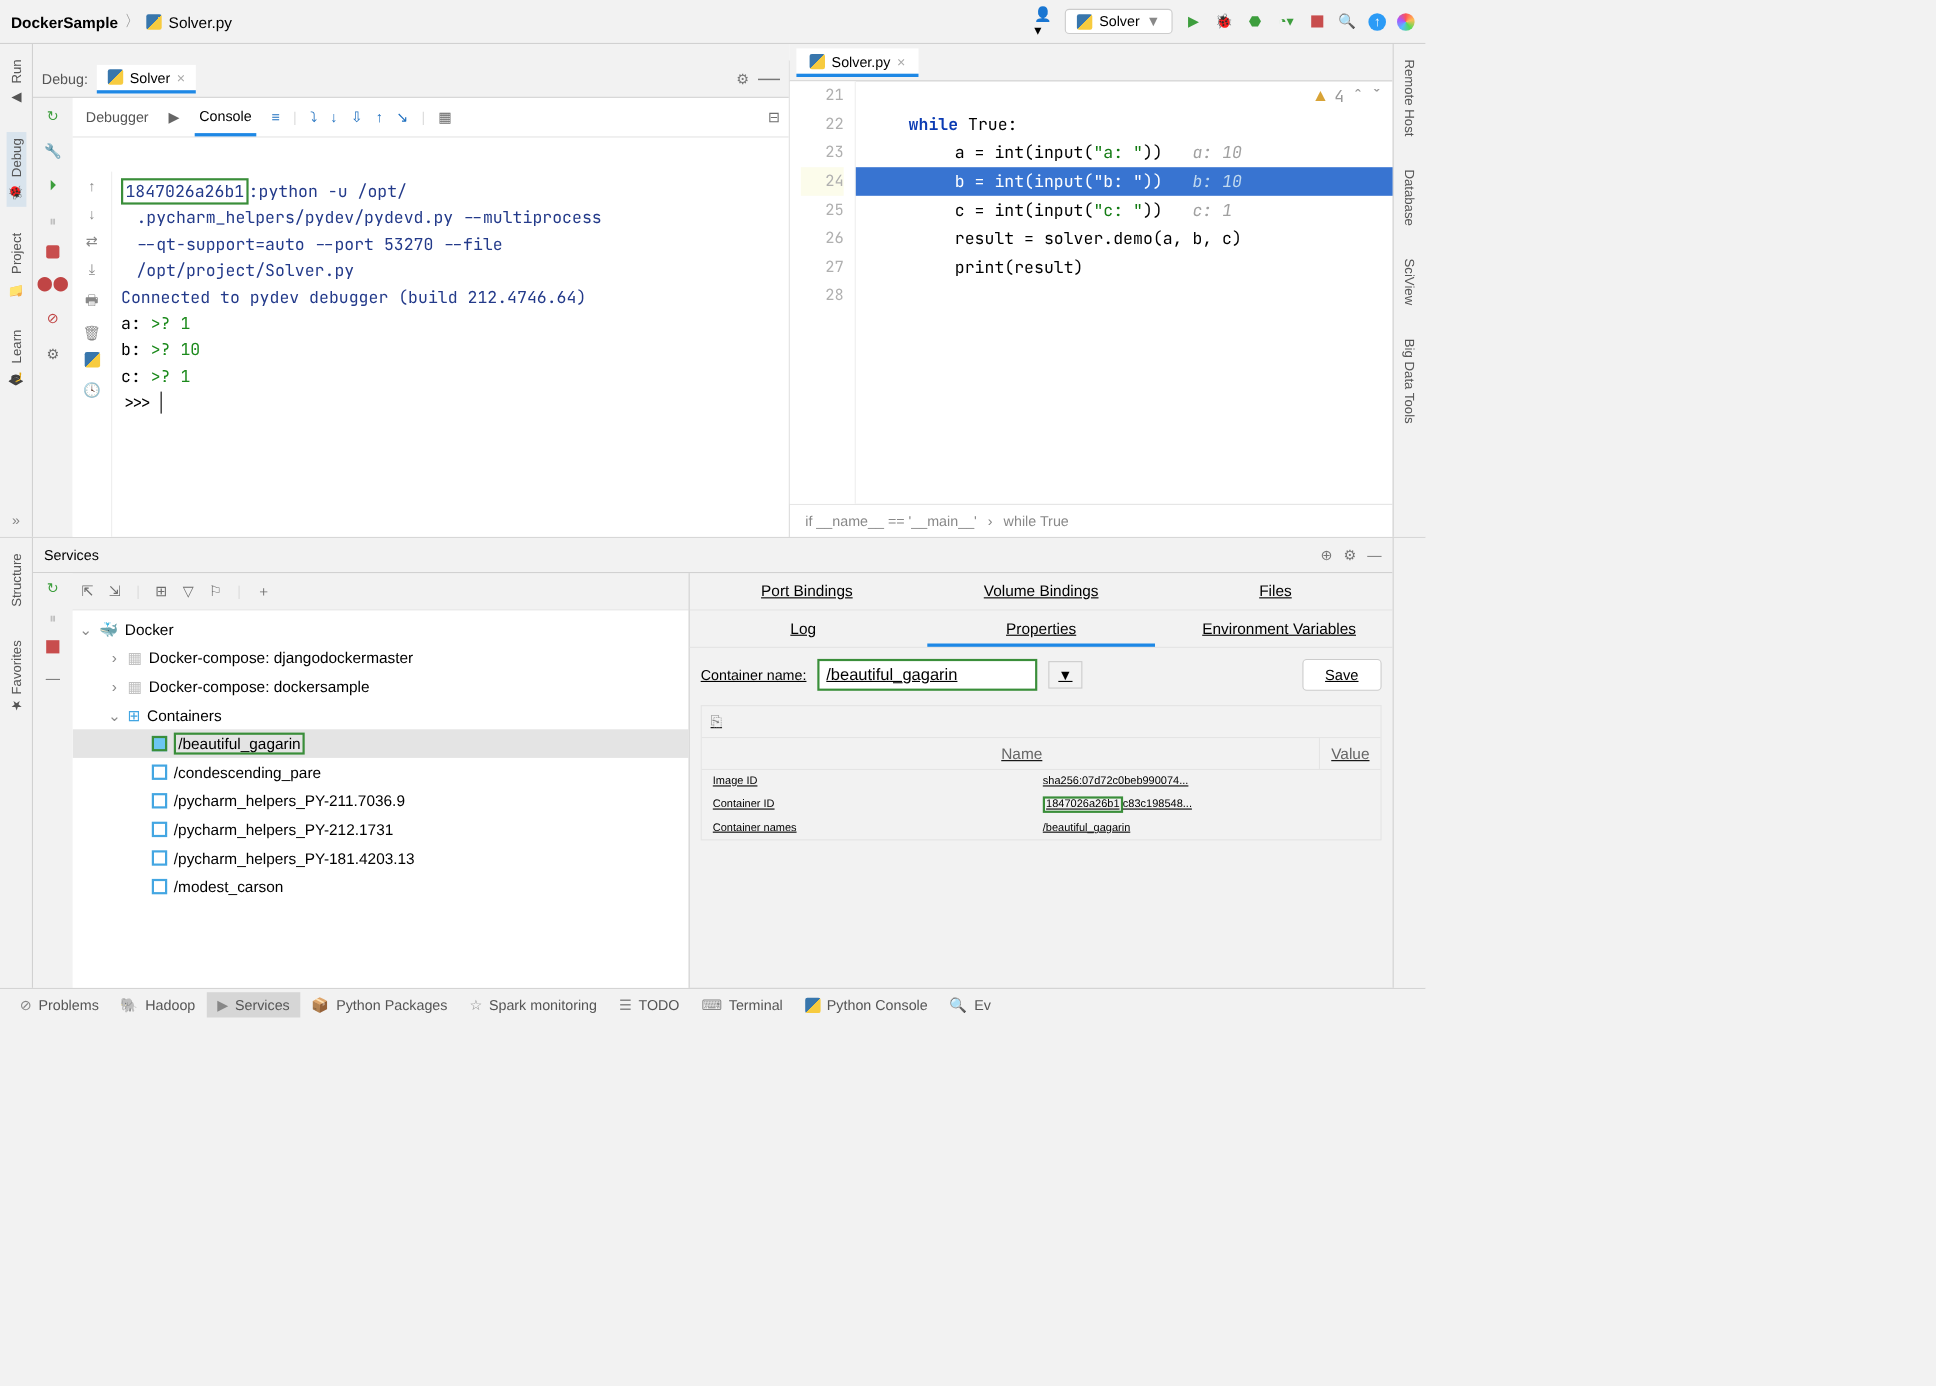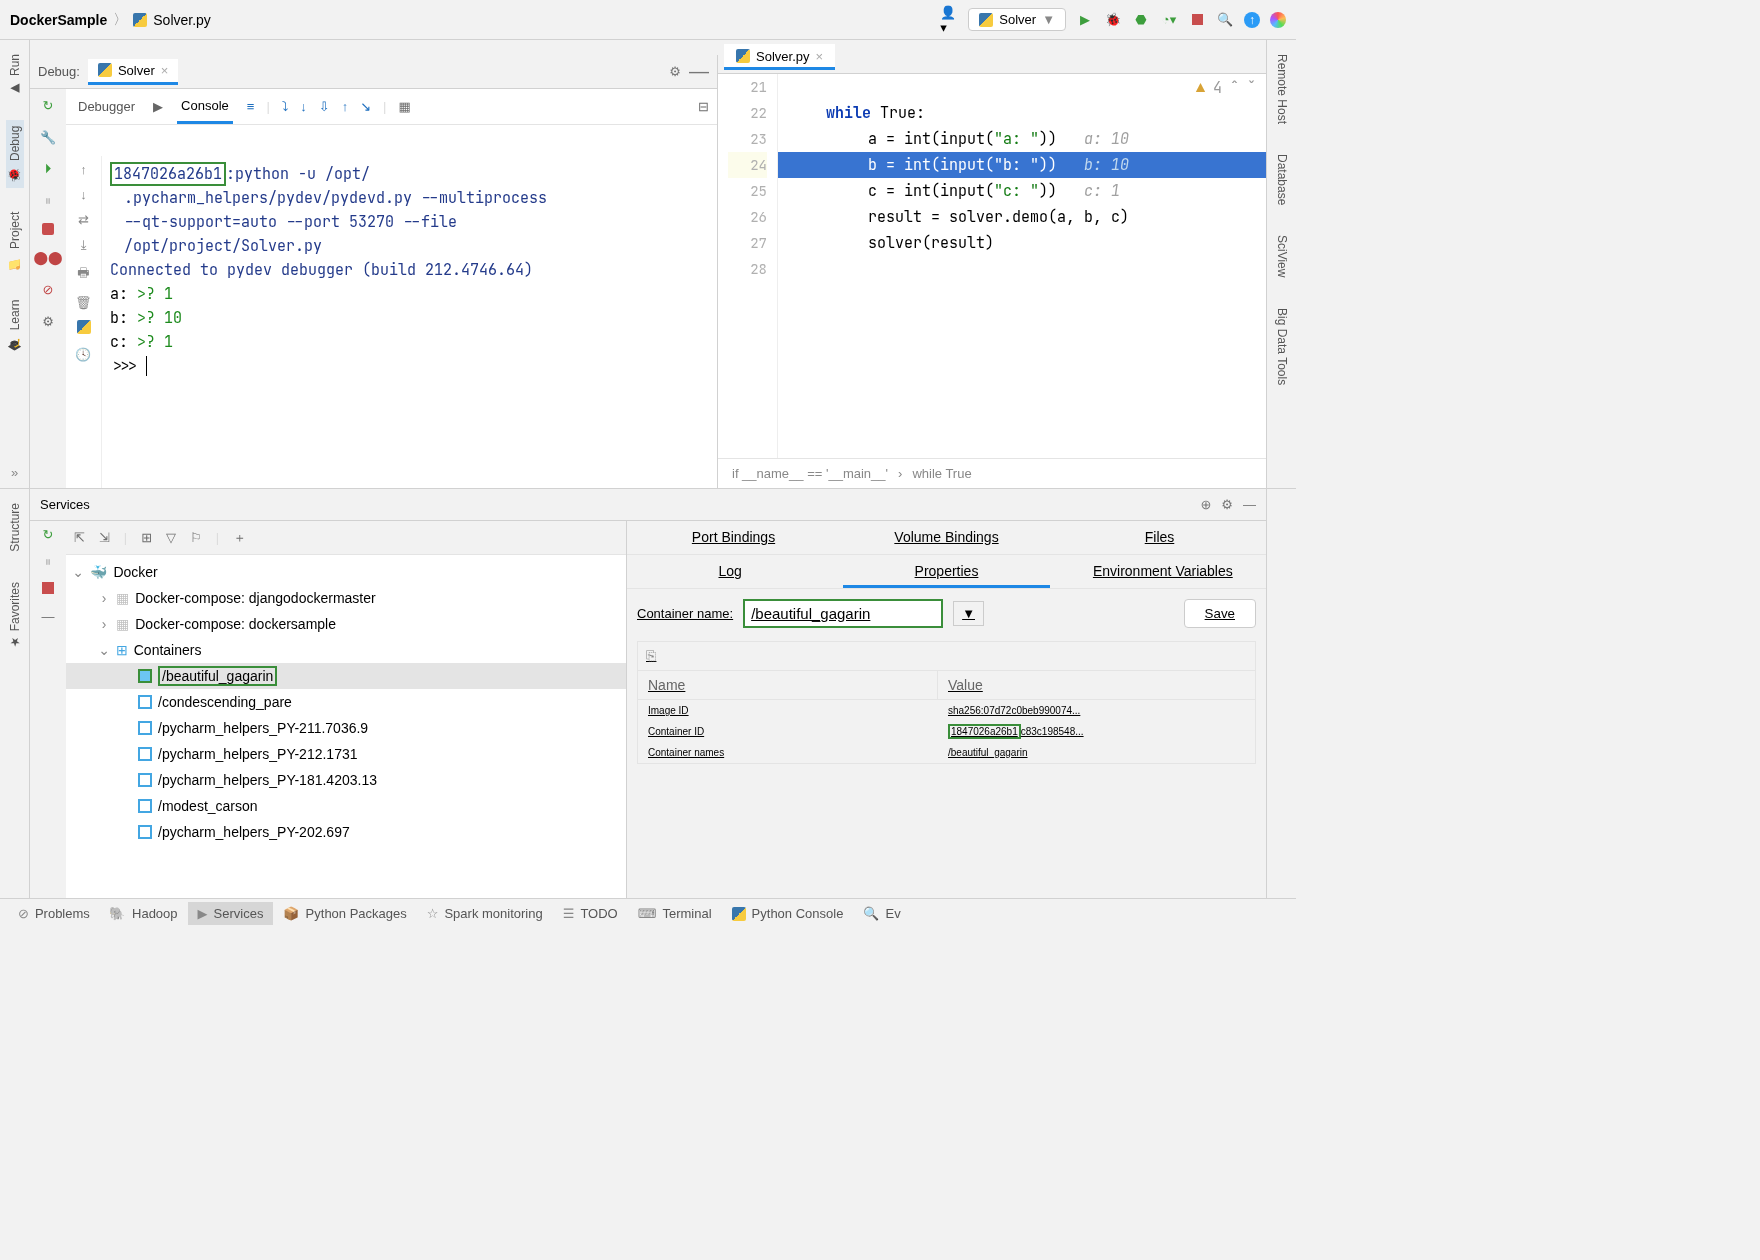--- a/index.html
+++ b/index.html
@@ -96,21 +96,21 @@
 .detail-tabs .dt { flex: 1; text-align: center; padding: 8px 0; font-size: 14px; }
 .detail-tabs2 { height: 34px; display: flex; border-bottom: 1px solid #e4e4e4; gap: 10px; }
 .detail-tabs2 .dt { flex: 1; text-align: center; padding: 8px 0; font-size: 14px; }
 .detail-tabs2 .dt.active { border-bottom: 3px solid #1e88e5; }
 .detail-form { height: 48px; display: flex; align-items: center; padding: 0 10px; gap: 10px; }
 .detail-form input { border: 2px solid #3a8e3a; padding: 4px 6px; font-size: 15px; width: 200px; }
 .detail-form .dd { border: 1px solid #ccc; padding: 4px 8px; }
 .detail-form button { border: 1px solid #ccc; background: #fff; padding: 6px 20px; border-radius: 4px; margin-left: auto; }
 .prop-table { border: 1px solid #e4e4e4; margin: 4px 10px; }
 .prop-tool { height: 28px; padding: 0 8px; color: #888; display: flex; align-items: center; }
-.prop-hdr { display: flex; border-top: 1px solid #e4e4e4; border-bottom: 1px solid #e4e4e4; font-size: 14px; color: #666; }
+.prop-hdr { display: flex; border-top: 1px solid #e4e4e4; border-bottom: 1px solid #e4e4e4; font-size: 14px; color: #666; justify-content: flex-end; }
 .prop-hdr div { padding: 6px 10px; }
 .prop-hdr div:first-child { flex: 0 0 300px; border-right: 1px solid #e4e4e4; }
 .prop-row { display: flex; font-size: 10px; }
 .prop-row div { padding: 5px 10px; }
 .prop-row div:first-child { flex: 0 0 300px; }
 .greenbox { border: 2px solid #3a8e3a; padding: 0 1px; }
 
 .bottombar { height: 30px; background: #f2f2f2; border-top: 1px solid #d1d1d1; display: flex; align-items: center; padding: 0 8px; font-size: 13px; }
 .btool { display: flex; align-items: center; gap: 6px; padding: 4px 10px; color: #555; }
 .btool.active { background: #d6d6d6; }
@@ -247,21 +247,21 @@
           <span>4</span>
           <span>ˆ</span>
           <span>ˇ</span>
         </div>
         <div class="code-row"></div>
         <div class="code-row"><span style="padding-left:28px"></span><span class="kw">while </span><span>True:</span></div>
         <div class="code-row"><span style="padding-left:70px"></span><span>a = int(input(</span><span class="str">"a: "</span><span>))</span>   <span class="hint">a: 10</span></div>
         <div class="code-row sel"><span style="padding-left:70px"></span><span>b = int(input(</span><span>"b: "</span><span>))</span>   <span class="hint">b: 10</span></div>
         <div class="code-row"><span style="padding-left:70px"></span><span>c = int(input(</span><span class="str">"c: "</span><span>))</span>   <span class="hint">c: 1</span></div>
         <div class="code-row"><span style="padding-left:70px"></span><span>result = solver.demo(a, b, c)</span></div>
-        <div class="code-row"><span style="padding-left:70px"></span><span>solver(result)</span></div>
+        <div class="code-row"><span style="padding-left:70px"></span><span>print(result)</span></div>
         <div class="code-row"></div>
       </div>
     </div>
     <div class="breadbar">
       <span>if __name__ == '__main__'</span>
       <span>›</span>
       <span>while True</span>
     </div>
   </div>
 
@@ -352,25 +352,20 @@
           <div class="tree-row">
               <span class="indent" style="width:60px"></span>
               <span class="sq-icon"></span>
               <span class="lbl">/pycharm_helpers_PY-181.4203.13</span>
             </div>
           <div class="tree-row">
               <span class="indent" style="width:60px"></span>
               <span class="sq-icon"></span>
               <span class="lbl">/modest_carson</span>
             </div>
-          <div class="tree-row">
-              <span class="indent" style="width:60px"></span>
-              <span class="sq-icon"></span>
-              <span class="lbl">/pycharm_helpers_PY-202.697</span>
-            </div>
         </div>
       </div>
       <div class="detail">
         <div class="detail-tabs">
           <div class="dt">Port Bindings</div>
           <div class="dt">Volume Bindings</div>
           <div class="dt">Files</div>
         </div>
         <div class="detail-tabs2">
           <div class="dt">Log</div>

